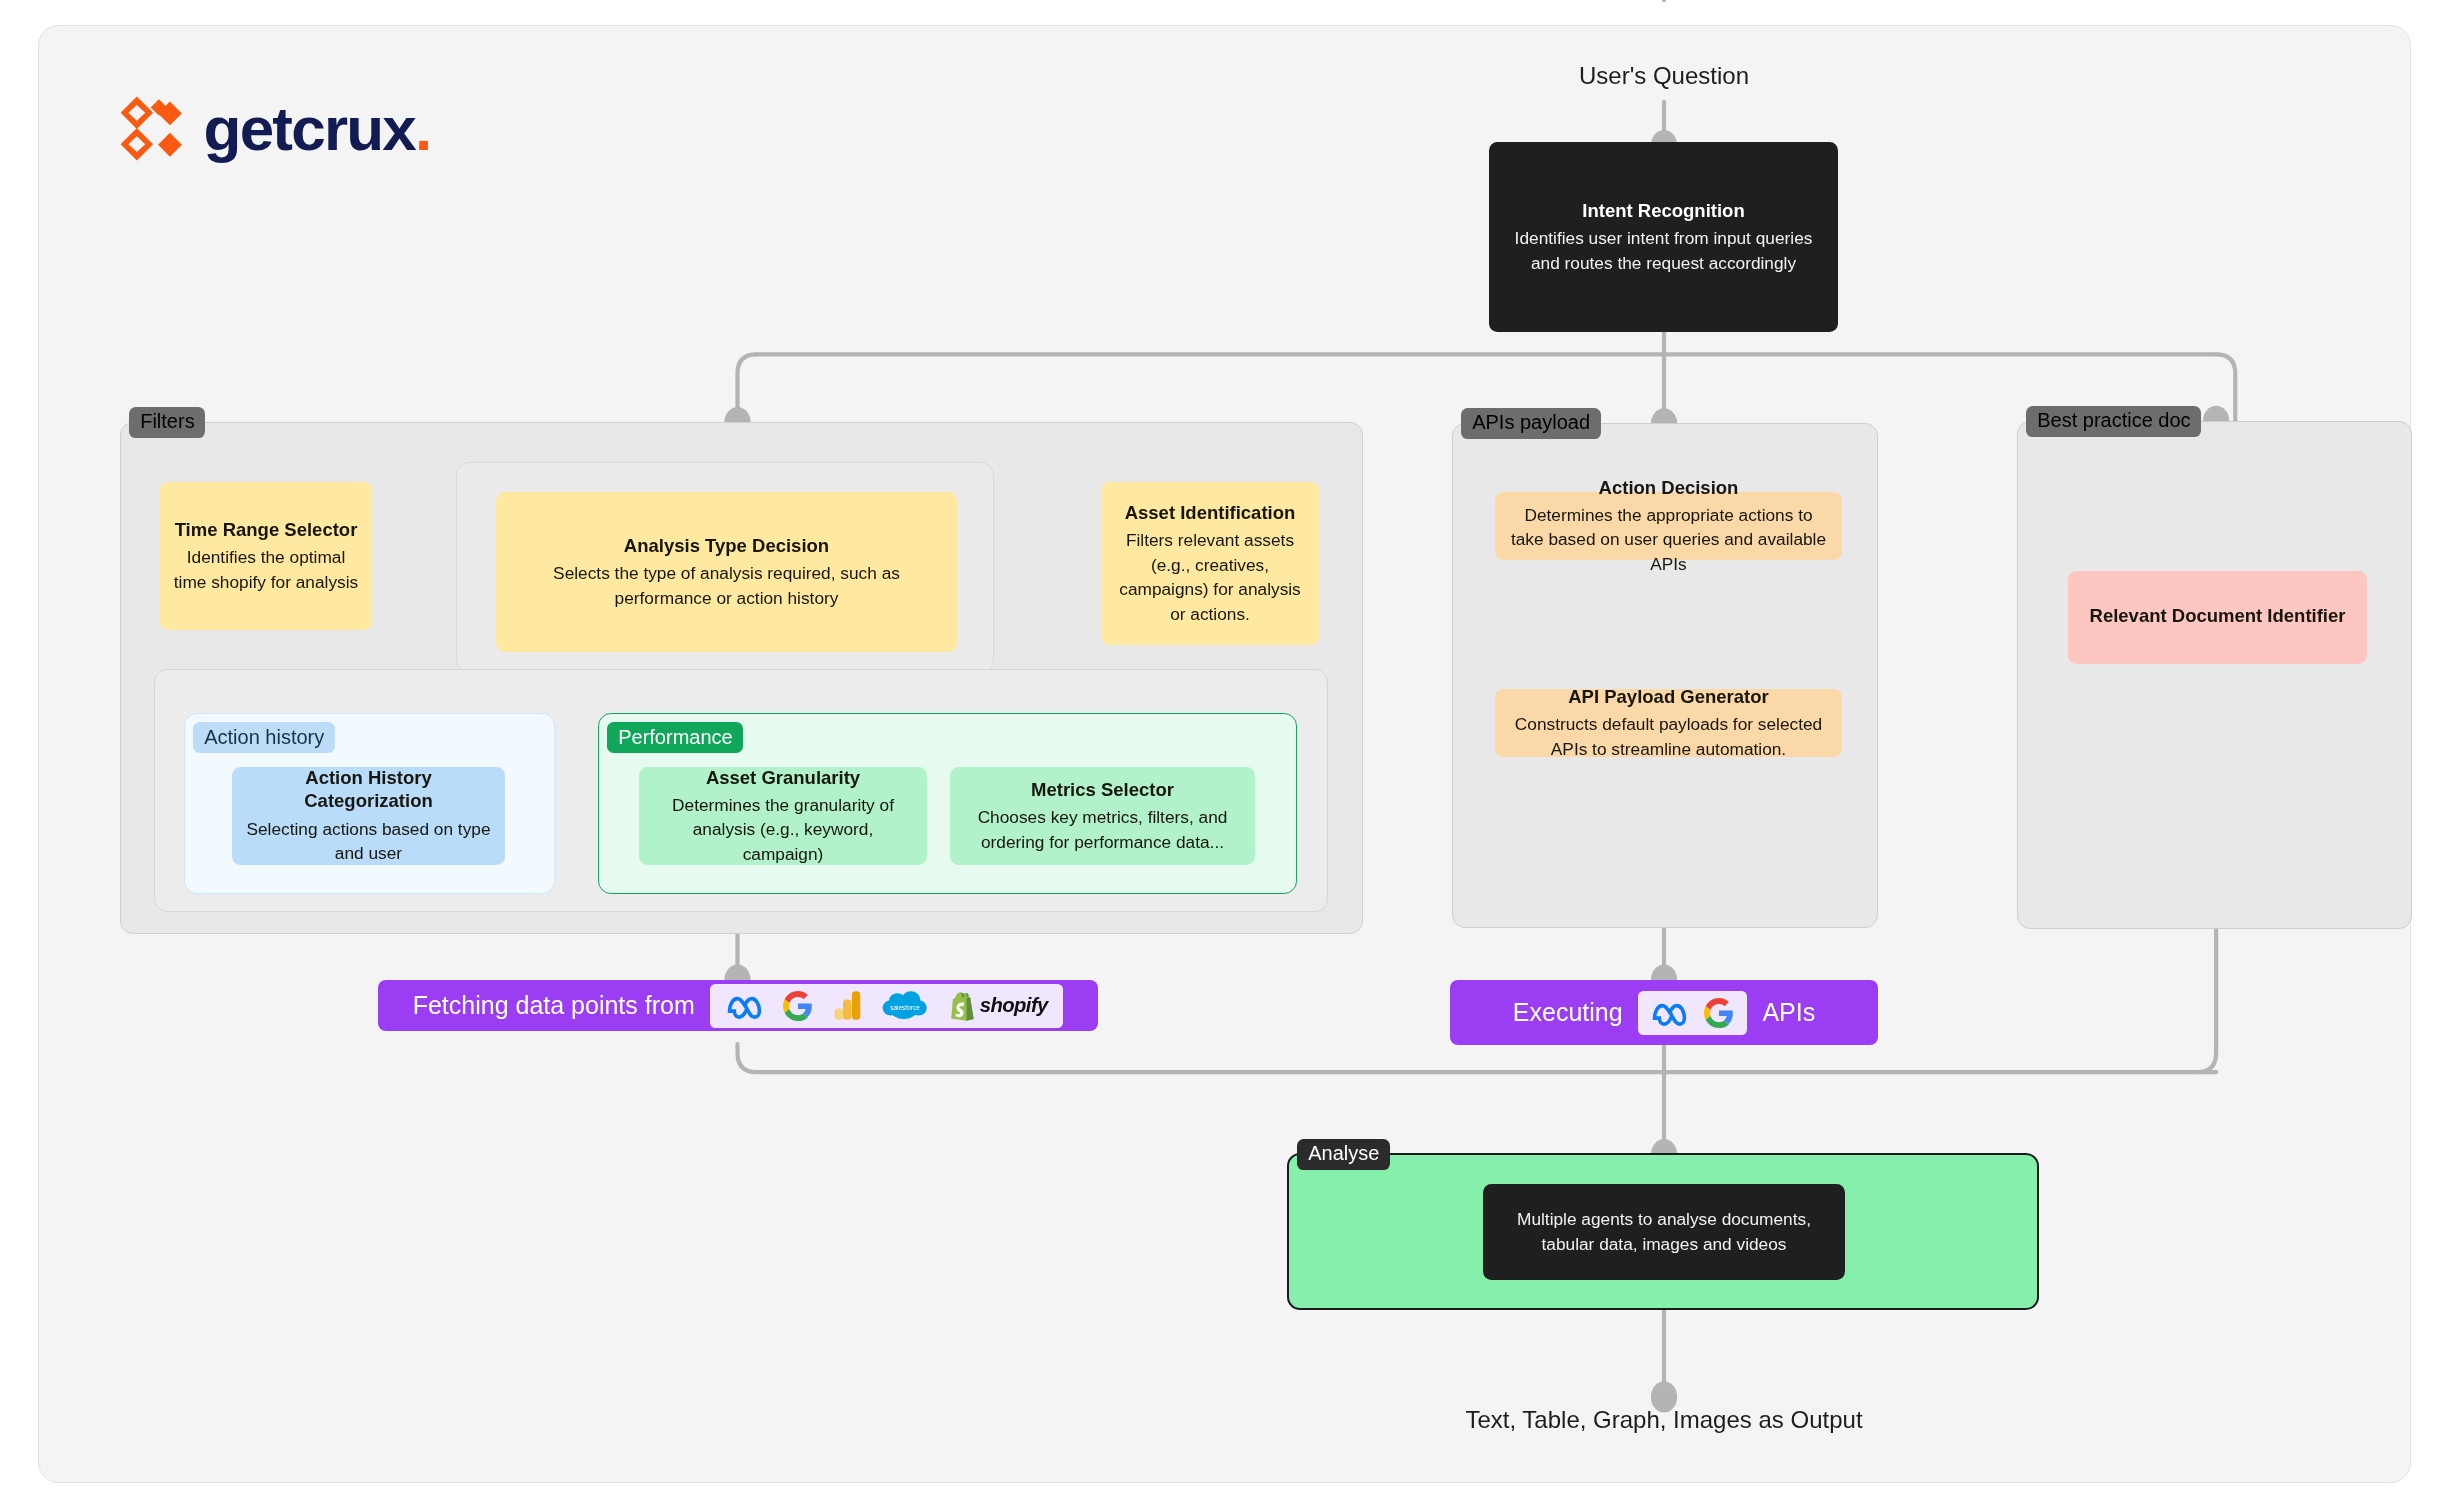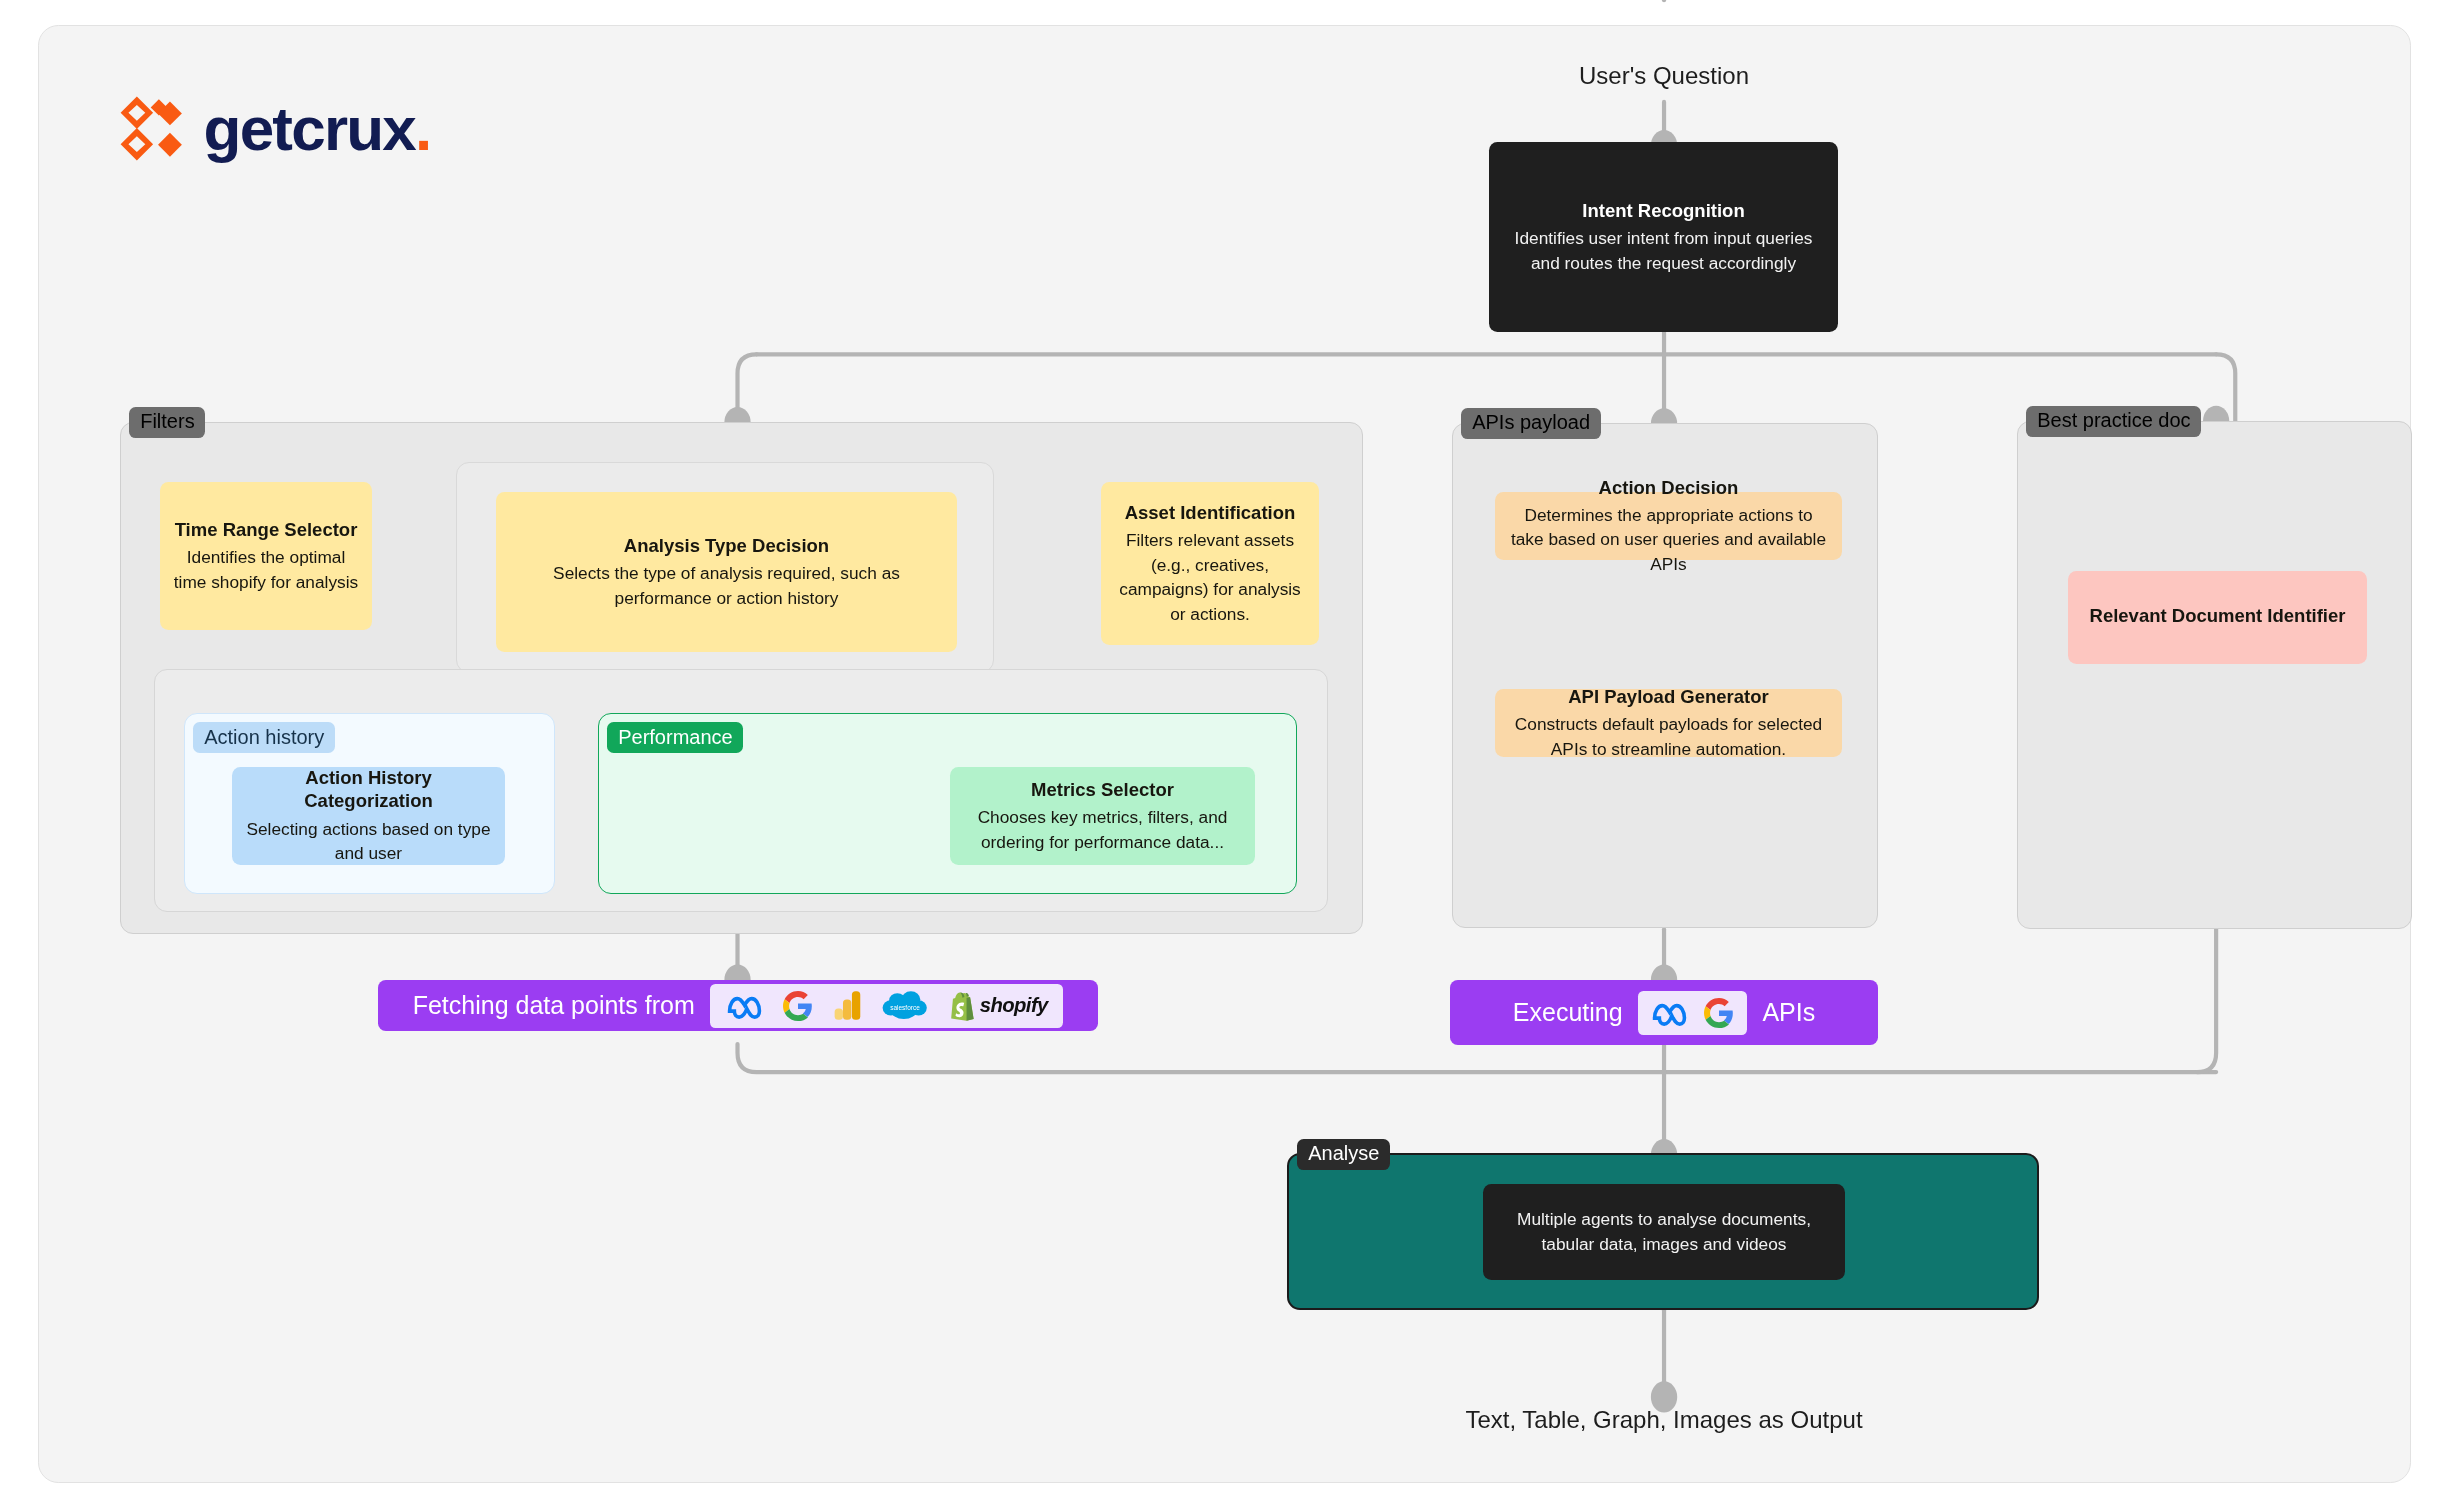--- a/index.html
+++ b/index.html
@@ -40,21 +40,21 @@
     transform:translateX(-50%);
   }
 
   
   .group{
     position:absolute;box-sizing:border-box;
     border-radius:13px;
   }
   .group.grey{background:#e8e8e8;border:1.8px solid #cfcfcf;}
   .group.plain{background:#ececec;border:1.8px solid #d6d6d6;}
-  .group.dark-border{background:#0f766e;border:2.4px solid #1b1b1b;}
+  .group.dark-border{background:#86efac;border:2.4px solid #1b1b1b;}
   .group.blue{background:#f3faff;border:1.8px solid #cfe6fb;}
   .group.green{background:#e6faef;border:1.8px solid #11a75a;}
 
   .grouplabel{
     position:absolute;top:0px;left:9.6px;
     transform:translateY(-52%);
     padding:4.2px 10.8px 5.4px;border-radius:6.6px;
     font-size:20px;line-height:1.05;color:#000000;background:#6d6d6d;
     white-space:nowrap;
   }
@@ -208,20 +208,24 @@
     <div class="grouplabel blue inline">Action history</div>
   </div>
   <div class="card blue" style="left:232px;top:767px;width:273px;height:98px;">
     <div class="t">Action History Categorization</div>
     <div class="d">Selecting actions based on type and user</div>
   </div>
 
   <div class="group green" style="left:598px;top:713px;width:699px;height:181px;">
     <div class="grouplabel green inline">Performance</div>
   </div>
+  <div class="card green" style="left:639px;top:767px;width:288px;height:98px;">
+    <div class="t">Asset Granularity</div>
+    <div class="d">Determines the granularity of analysis (e.g., keyword, campaign)</div>
+  </div>
   <div class="card green" style="left:950px;top:767px;width:305px;height:98px;">
     <div class="t">Metrics Selector</div>
     <div class="d">Chooses key metrics, filters, and ordering for performance data...</div>
   </div>
 
   <div class="group grey" style="left:1452px;top:423px;width:426px;height:505px;">
     <div class="grouplabel" style="top:0;left:8.4px;">APIs payload</div>
   </div>
   <div class="card orange" style="left:1495px;top:492px;width:347px;height:68px;">
     <div class="t">Action Decision</div>

